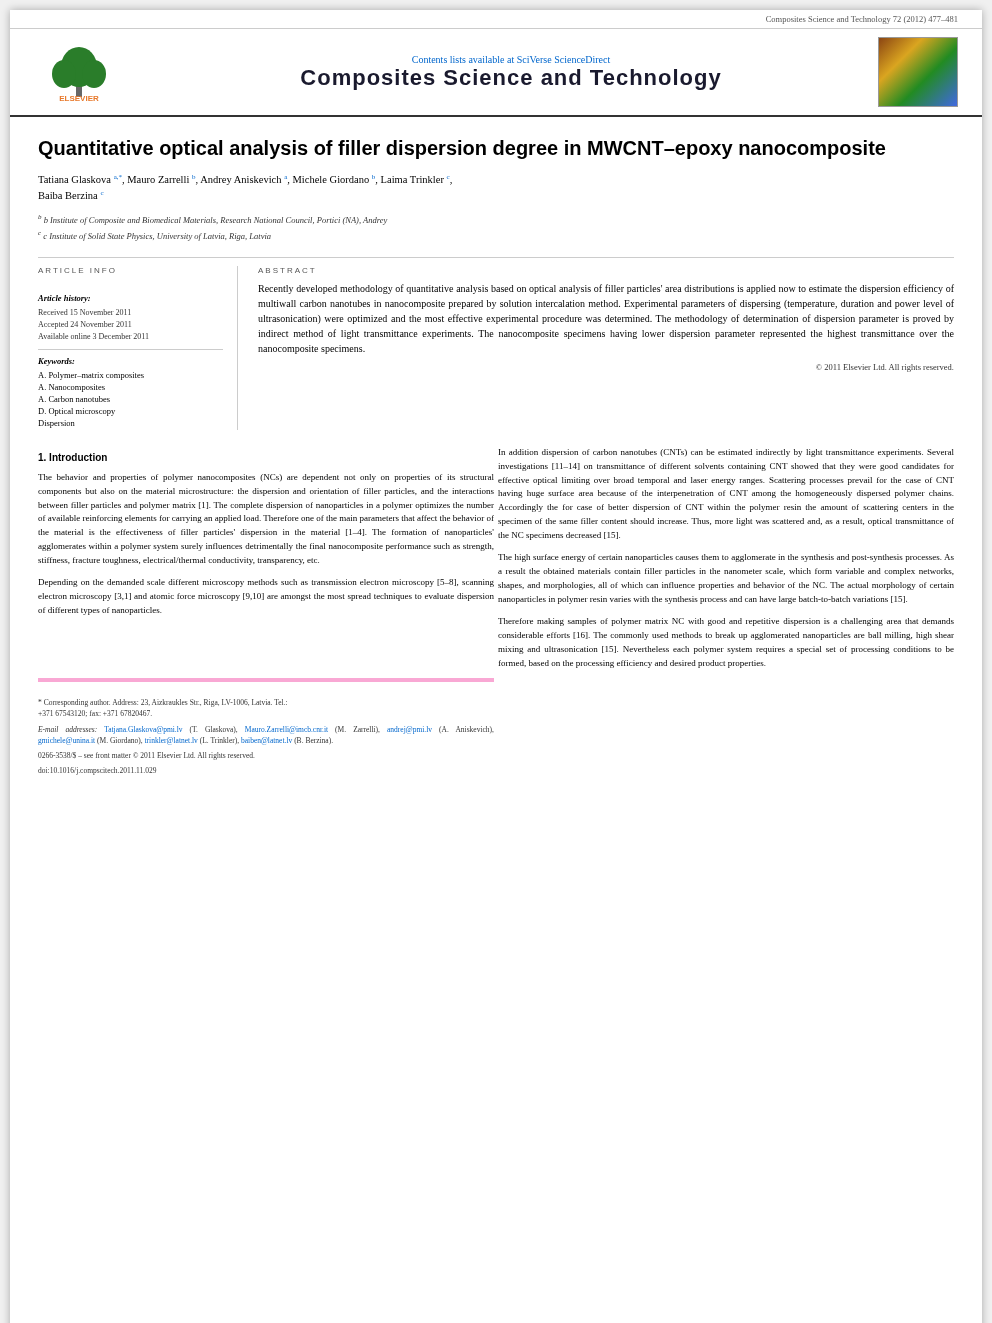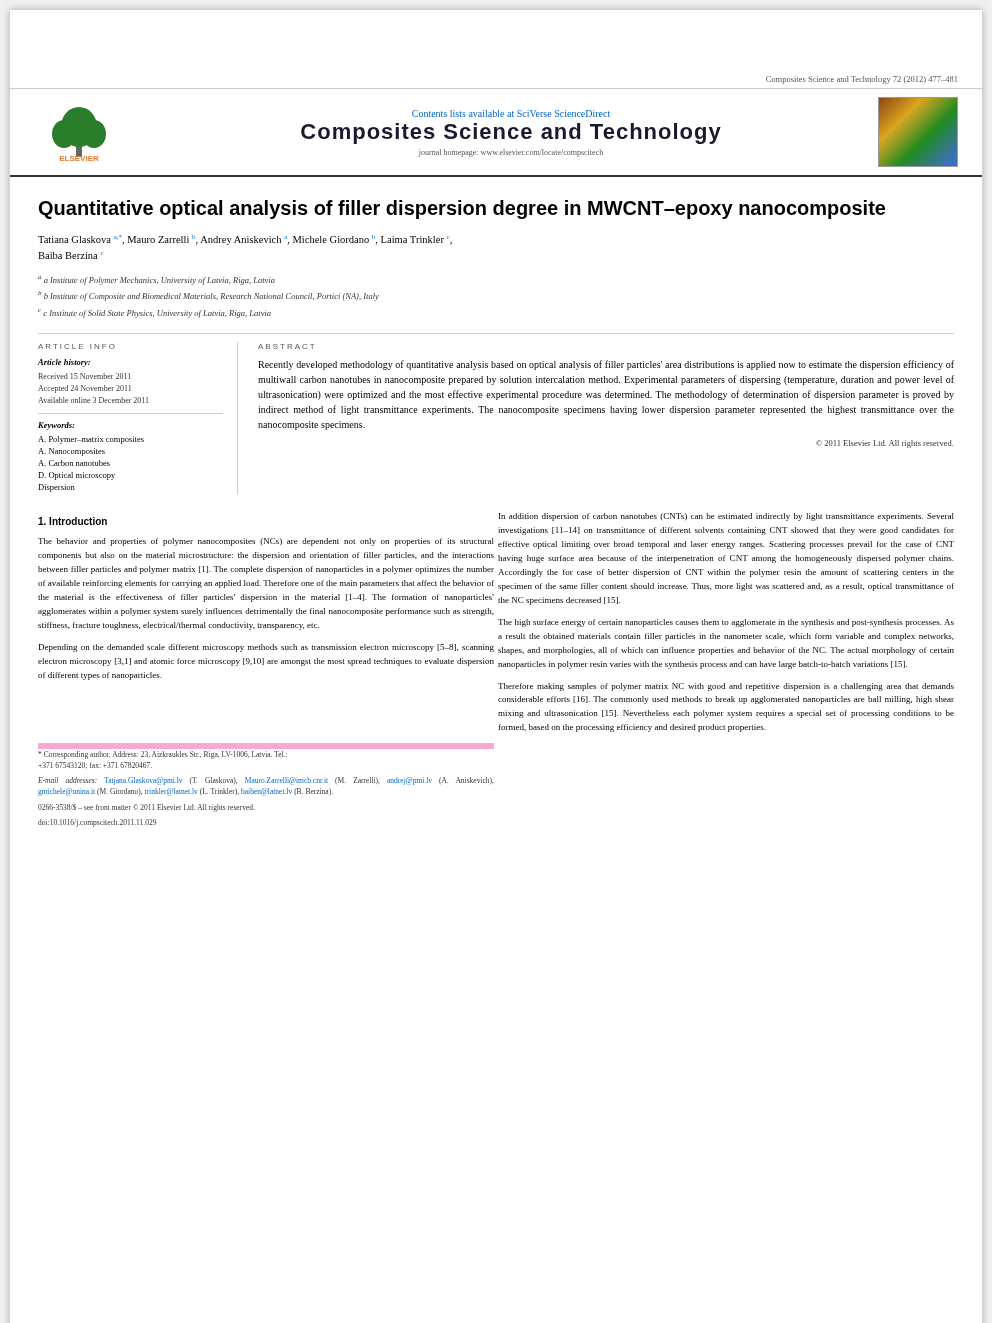--- a/index.html
+++ b/index.html
@@ -17,23 +17,22 @@
       width: 992px;
       min-height: 1323px;
       padding: 0;
       box-shadow: 0 0 8px rgba(0,0,0,0.3);
     }
     
     .top-bar {
       text-align: right;
       font-size: 8.5px;
       color: #555;
-      padding: 20px 24px 4px 24px;
+      padding: 4px 24px 4px 24px;
       border-bottom: 1px solid #ccc;
-      margin-top: 44px;
     }
     
     .journal-header {
       display: flex;
       align-items: center;
       padding: 8px 24px;
       border-bottom: 2px solid #333;
     }
     .elsevier-logo {
       width: 90px;
@@ -121,21 +120,21 @@
       flex-shrink: 0;
       border-right: 1px solid #ccc;
       padding-right: 14px;
     }
     .info-section-title {
       font-size: 8px;
       font-family: Arial, sans-serif;
       letter-spacing: 2px;
       color: #555;
       text-transform: uppercase;
-      margin-bottom: 6px;
+      margin-bottom: 18px;
     }
     .info-subsection-title {
       font-size: 8.5px;
       font-style: italic;
       font-weight: bold;
       margin-bottom: 4px;
       margin-top: 6px;
     }
     .info-text {
       font-size: 8px;
@@ -237,44 +236,40 @@
         <ellipse cx="60" cy="35" rx="12" ry="14" fill="#2a7d2a"></ellipse>
 
         <text x="45" y="62" text-anchor="middle" font-size="8" font-family="Arial" font-weight="bold" fill="#e8792b">ELSEVIER</text>
       </svg>
     </div>
     <div class="journal-center">
       <div class="sciverse-line">
         <span>Contents lists available at SciVerse ScienceDirect</span>
       </div>
       <div class="journal-title">Composites Science and Technology</div>
-      <div class="journal-homepage">journal homepage: www.elsevier.com/locate/compscitech</div>
     </div>
     <div class="journal-image"></div>
   </div>
 
   <div class="main-content">
 
     <div class="article-title">Quantitative optical analysis of filler dispersion degree in MWCNT–epoxy nanocomposite</div>
 
     <div class="authors">
       <span>Tatiana Glaskova <sup class="affiliation-sup">a,*</sup></span>,
       <span>Mauro Zarrelli <sup class="affiliation-sup">b</sup></span>,
       <span>Andrey Aniskevich <sup class="affiliation-sup">a</sup></span>,
       <span>Michele Giordano <sup class="affiliation-sup">b</sup></span>,
       <span>Laima Trinkler <sup class="affiliation-sup">c</sup></span>,<br>
       <span>Baiba Berzina <sup class="affiliation-sup">c</sup></span>
     </div>
 
     <div class="affiliations">
       <div class="affiliation-line">
-        <sup class="aff-letter">a</sup> <span>a Institute of Polymer Mechanics, University of Latvia, Riga, Latvia</span>
-      </div>
-      <div class="affiliation-line">
-        <sup class="aff-letter">b</sup> <span>b Institute of Composite and Biomedical Materials, Research National Council, Portici (NA), Italy</span>
+        <sup class="aff-letter">b</sup> <span>b Institute of Composite and Biomedical Materials, Research National Council, Portici (NA), Andrey</span>
       </div>
       <div class="affiliation-line">
         <sup class="aff-letter">c</sup> <span>c Institute of Solid State Physics, University of Latvia, Riga, Latvia</span>
       </div>
     </div>
 
     <div class="info-abstract">
 
       <div class="article-info">
         <div class="info-section-title">ARTICLE INFO</div>
@@ -302,21 +297,21 @@
 
       <div class="body-col">
         <div class="section-heading">1. Introduction</div>
         <div class="body-text">
           The behavior and properties of polymer nanocomposites (NCs) are dependent not only on properties of its structural components but also on the material microstructure: the dispersion and orientation of filler particles, and the interactions between filler particles and polymer matrix [1]. The complete dispersion of nanoparticles in a polymer optimizes the number of available reinforcing elements for carrying an applied load. Therefore one of the main parameters that affect the behavior of the material is the effectiveness of filler particles' dispersion in the material [1–4]. The formation of nanoparticles' agglomerates within a polymer system surely influences detrimentally the final nanocomposite performance such as strength, stiffness, fracture toughness, electrical/thermal conductivity, transparency, etc.
         </div>
         <div class="body-text">
           Depending on the demanded scale different microscopy methods such as transmission electron microscopy [5–8], scanning electron microscopy [3,1] and atomic force microscopy [9,10] are amongst the most spread techniques to evaluate dispersion of different types of nanoparticles.
         </div>
 
-        <div style="margin-top: 60px; border-top: 6px solid #f9a8d4; padding-top: 0;">
+        <div style="margin-top: 60px; border-top: 4px solid #f9a8d4; padding-top: 15px;">
           <div class="footer-notes">
             * Corresponding author. Address: 23, Aizkraukles Str., Riga, LV-1006, Latvia. Tel.:<br>
             +371 67543120; fax: +371 67820467.
           </div>
           <div class="footer-notes" style="margin-top: 4px;">
             <em>E-mail addresses:</em> <a href="#" class="blue-link">Tatjana.Glaskova@pmi.lv</a> (T. Glaskova), <a href="#" class="blue-link">Mauro.Zarrelli@imcb.cnr.it</a> (M. Zarrelli), <a href="#" class="blue-link">andrej@pmi.lv</a> (A. Aniskevich), <a href="#" class="blue-link">gmichele@unina.it</a> (M. Giordano), <a href="#" class="blue-link">trinkler@latnet.lv</a> (L. Trinkler), <a href="#" class="blue-link">baiben@latnet.lv</a> (B. Berzina).
           </div>
           <div class="footer-copyright">0266-3538/$ – see front matter © 2011 Elsevier Ltd. All rights reserved.</div>
           <div class="footer-copyright">doi:10.1016/j.compscitech.2011.11.029</div>
         </div>

